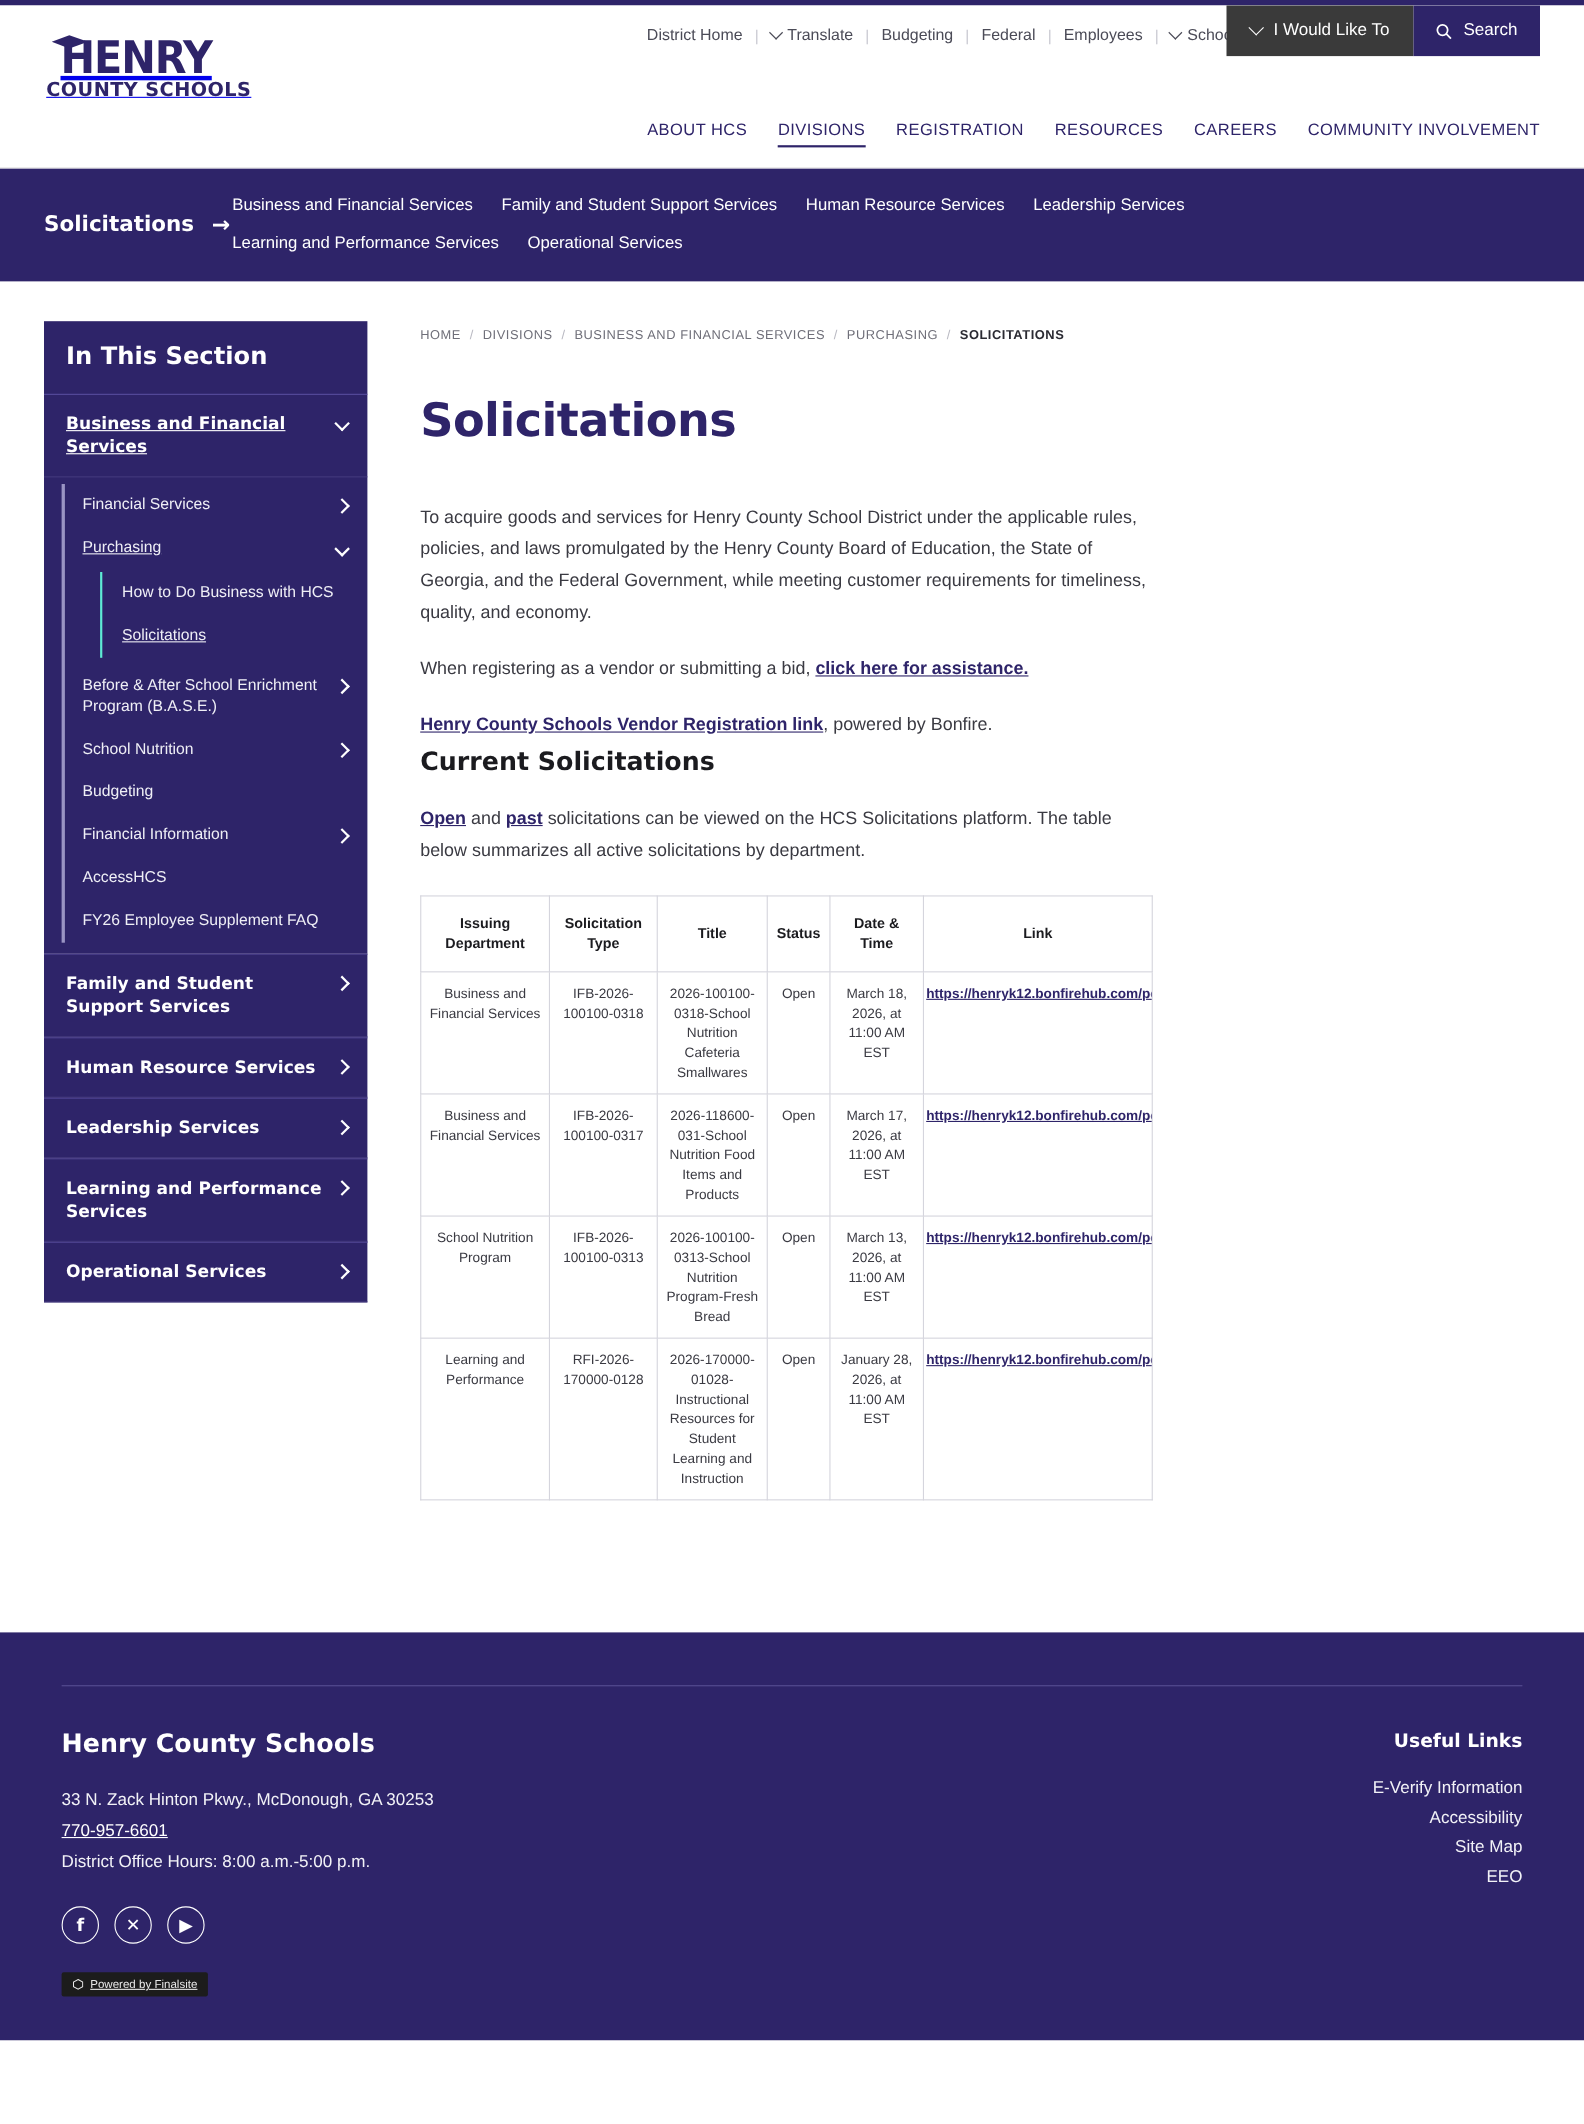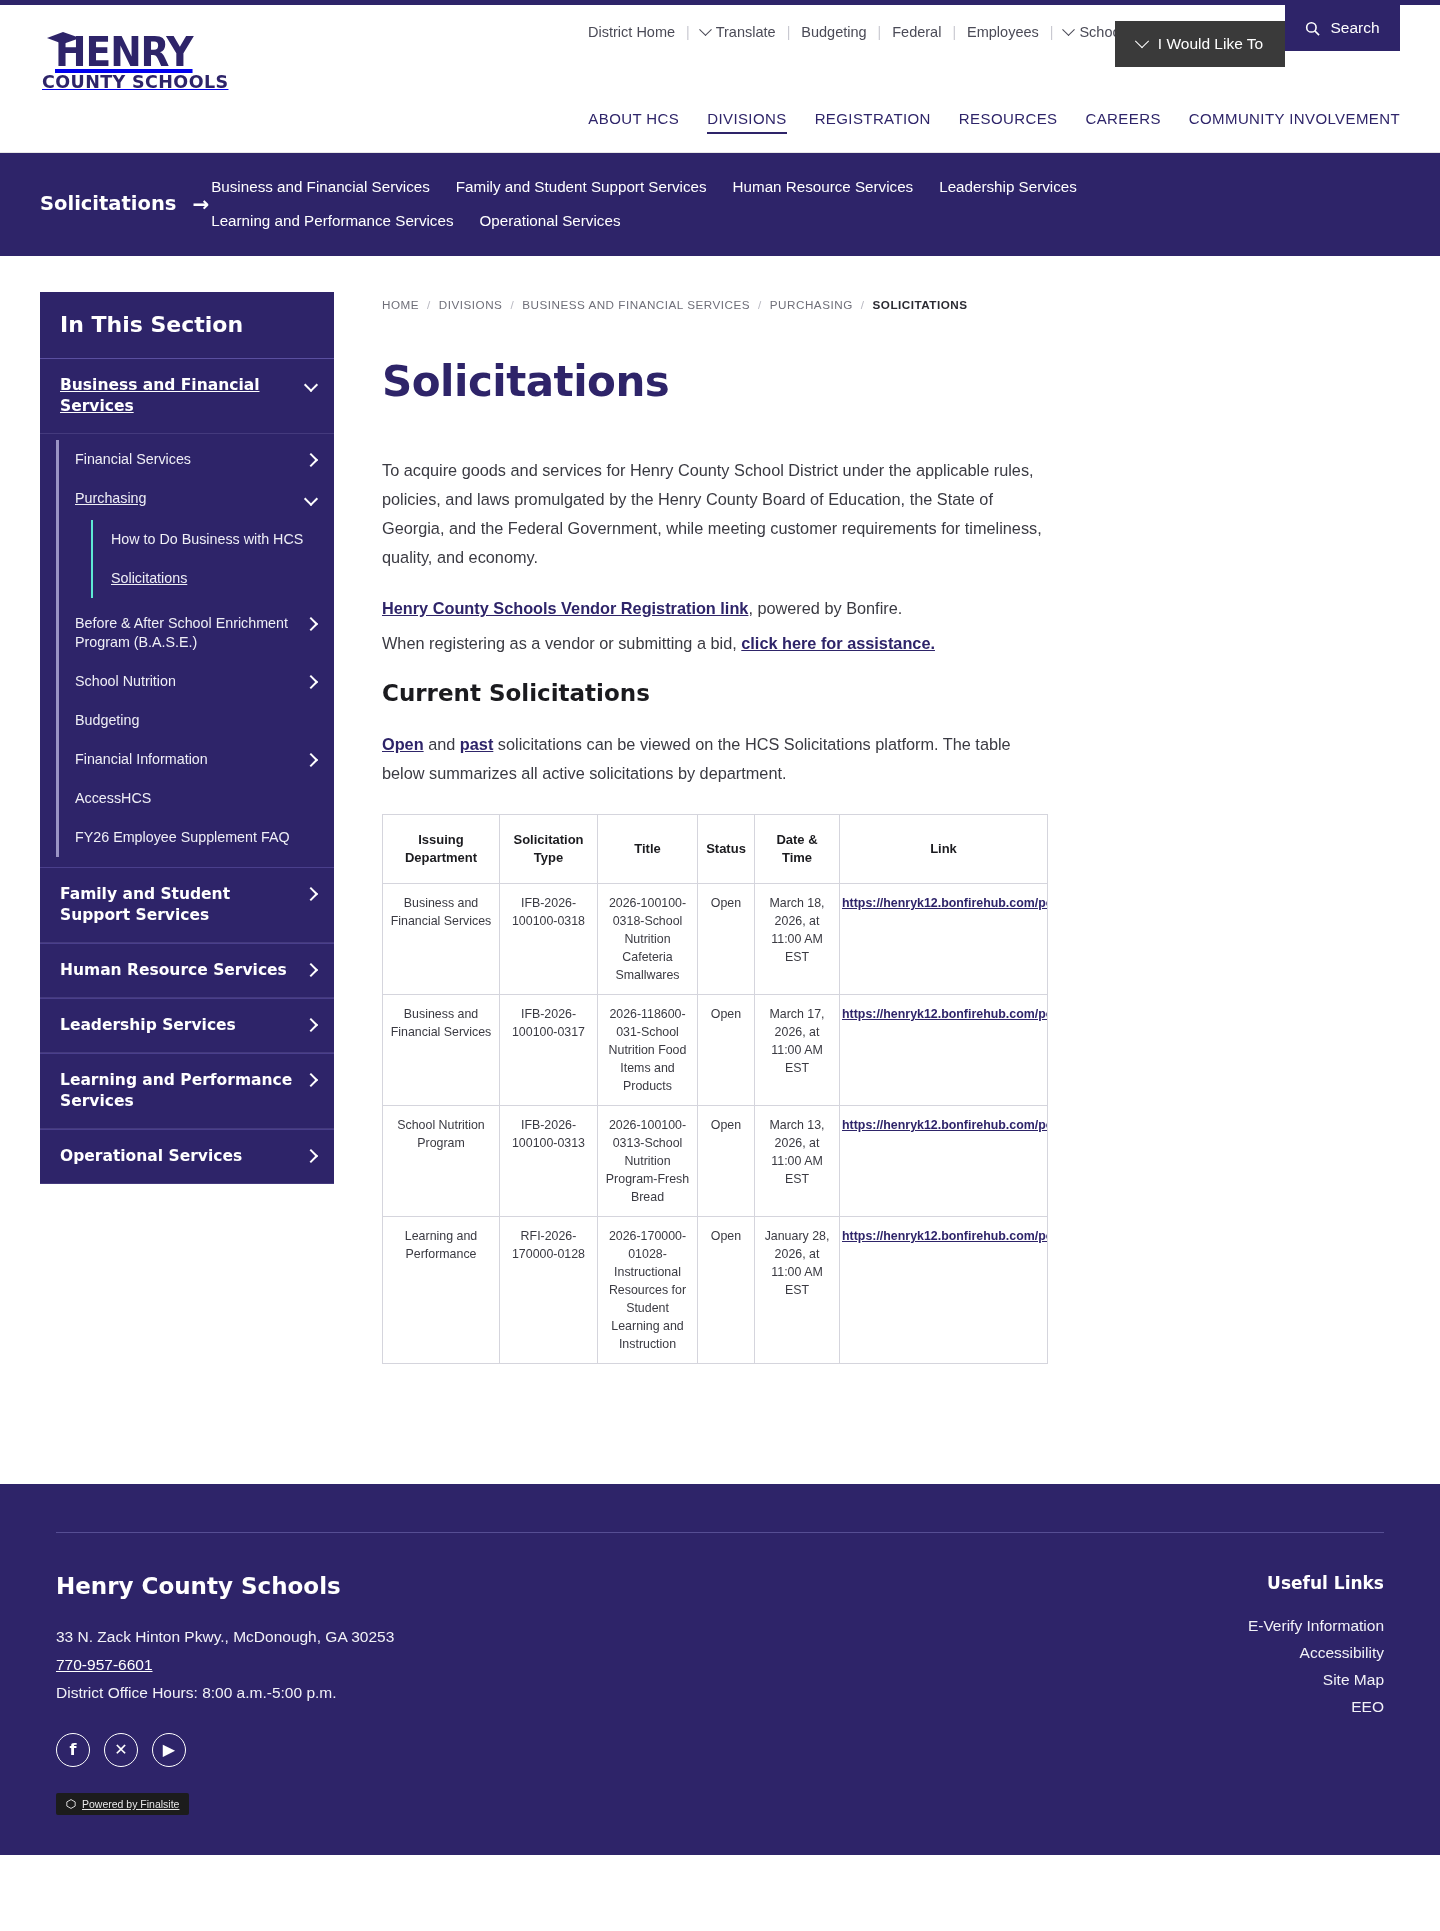--- a/index.html
+++ b/index.html
@@ -68,21 +68,21 @@
   .utility-nav .sep { color: #c9c9d1; font-size: 14px; }
   .caret-sm {
     display: inline-block;
     width: 9px; height: 9px;
     border-right: 1.6px solid #4b4b57;
     border-bottom: 1.6px solid #4b4b57;
     transform: rotate(45deg) translate(-2px,-2px);
   }
 
   .btn-iwl {
-    position: absolute; right: 155px; top: 16px;
+    position: absolute; right: 155px; top: 0;
     width: 170px; height: 46px;
     background: #3a3a3a; color: #fff;
     display: flex; align-items: center; justify-content: center; gap: 11px;
     font-size: 15.5px; cursor: pointer; border: none;
     font-family: "Liberation Sans", sans-serif;
   }
   .btn-iwl .caret-w {
     display: inline-block; width: 10px; height: 10px;
     border-right: 1.8px solid #fff; border-bottom: 1.8px solid #fff;
     transform: rotate(45deg) translate(-2px,-2px);
@@ -493,25 +493,25 @@
         <span class="sep">/</span>
         <a href="#">PURCHASING</a>
         <span class="sep">/</span>
         <span class="cur">SOLICITATIONS</span>
       </nav>
 
       <h1 class="page-title">Solicitations</h1>
 
       <p class="body mt-mission">To acquire goods and services for Henry County School District under the applicable rules, policies, and laws promulgated by the Henry County Board of Education, the State of Georgia, and the Federal Government, while meeting customer requirements for timeliness, quality, and economy.</p>
 
+      <p class="body mt-reg">
+        <span>When registering as a vendor or submitting a bid, </span><a href="#" class="lnk">click here for assistance.</a>
+      </p>
       <p class="body tight">
         <a href="#" class="lnk">Henry County Schools Vendor Registration link</a><span>, powered by Bonfire.</span>
-      </p>
-      <p class="body mt-reg">
-        <span>When registering as a vendor or submitting a bid, </span><a href="#" class="lnk">click here for assistance.</a>
       </p>
 
       <h2 class="sec-h">Current Solicitations</h2>
       <p class="body mt-cur">
         <a href="#" class="lnk">Open</a><span> and </span><a href="#" class="lnk">past</a><span> solicitations can be viewed on the HCS Solicitations platform. The table below summarizes all active solicitations by department.</span>
       </p>
 
       <table class="sol">
         <colgroup>
             <col class="c1">

